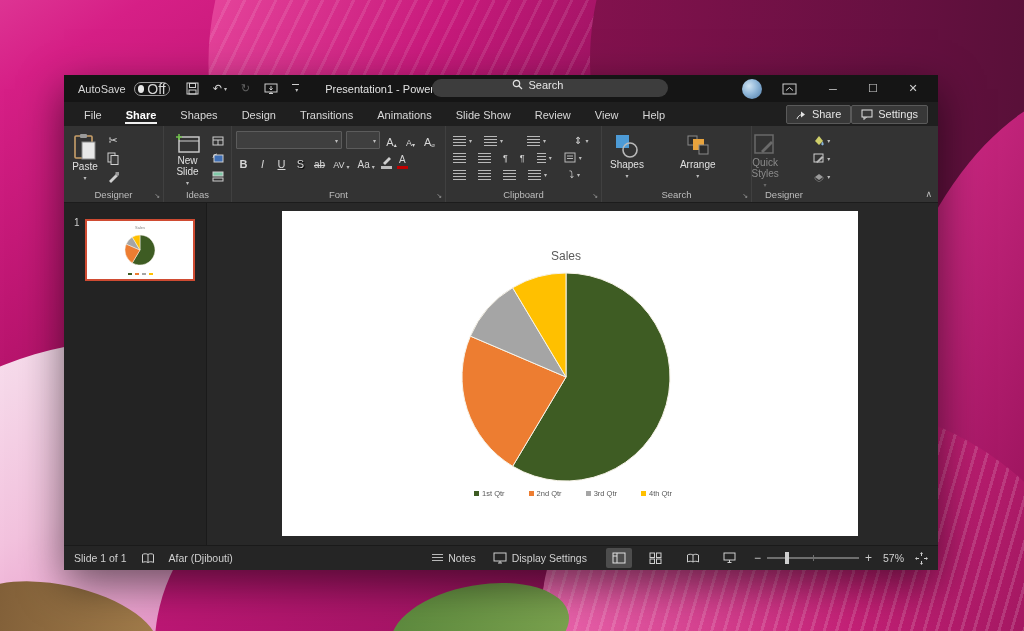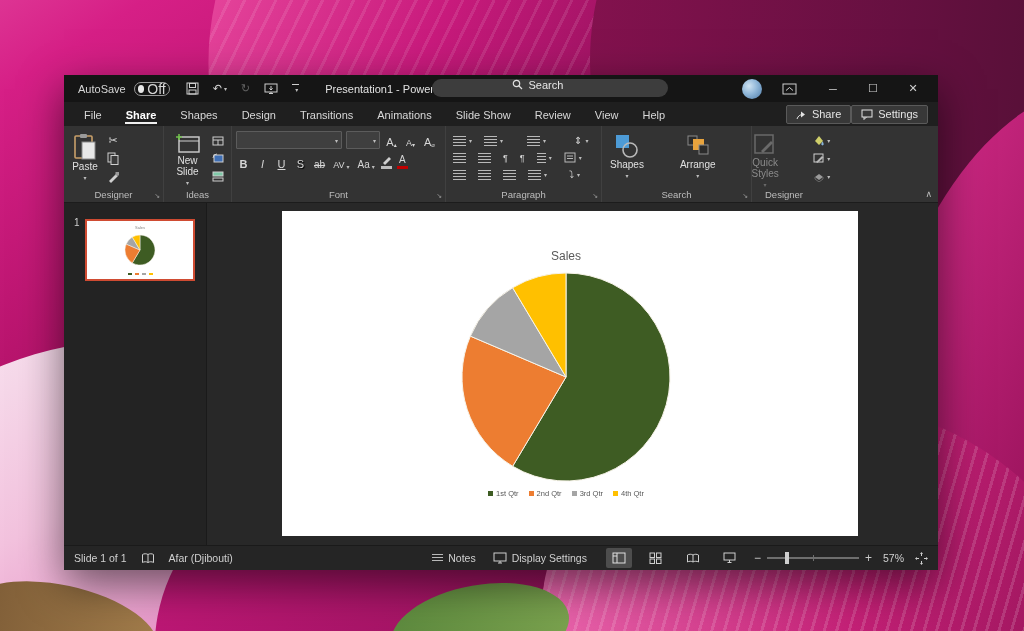--- a/index.html
+++ b/index.html
@@ -136,21 +136,21 @@
   .thumb-legend { position:absolute; bottom:4px; left:0; right:0; display:flex;
                   justify-content:center; gap:3px; }
   .thumb-legend i { width:4px; height:2px; display:inline-block; }
 
   .canvas { flex:1; position:relative; background:#282828; }
   .slide { position:absolute; left:75px; top:8px; width:576px; height:325px; background:#ffffff; }
   .chart-title { position:absolute; top:38px; left:0; width:568px; text-align:center;
                  font-size:12px; color:#595959; }
   .chart-legend { position:absolute; top:278px; left:0; width:568px; display:flex;
                   justify-content:center; gap:10px; font-size:7.5px; color:#595959; }
-  .legend-item { display:flex; align-items:center; gap:3px; }
+  .legend-item { display:flex; align-items:center; gap:3px;margin-left:14px; }
   .legend-swatch { width:5px; height:5px; display:inline-block; }
 
   
   .statusbar { height:25px; background:#252525; border-top:1px solid #1a1a1a;
                display:flex; align-items:center; padding:0 10px; font-size:10.5px;
                color:#d0d0d0; flex-shrink:0; }
   .sb-left { display:flex; align-items:center; gap:14px; }
   .sb-right { margin-left:auto; display:flex; align-items:center; gap:11px; }
   .sb-item { display:flex; align-items:center; gap:5px; cursor:pointer; }
   .viewbtn { width:26px; height:20px; display:flex; align-items:center; justify-content:center;
@@ -441,21 +441,21 @@
           <span class="pbtn">
               <span class="ic-lines"></span>
               <span class="dd">▾</span>
             </span>
           <span class="pbtn" style="margin-left:10px;">
               <span class="glyph" style="font-size:10px;">⤵</span>
               <span class="dd">▾</span>
             </span>
         </div>
       </div>
-      <span class="grouplabel">Paragraph</span>
+      <span class="grouplabel">Clipboard</span>
       <span class="launcher">↘</span>
     </div>
 
     <div class="rgroup" style="width:150px;gap:28px;">
       <div class="bigbtn">
         <svg class="icon" width="26" height="26" viewBox="0 0 26 26">
           <rect x="2" y="2" width="13" height="13" fill="#4d9bd6"></rect>
           <circle cx="16" cy="17" r="7" fill="none" stroke="#b9b9b9" stroke-width="1.6"></circle>
         </svg>
         <span>Shapes</span>

